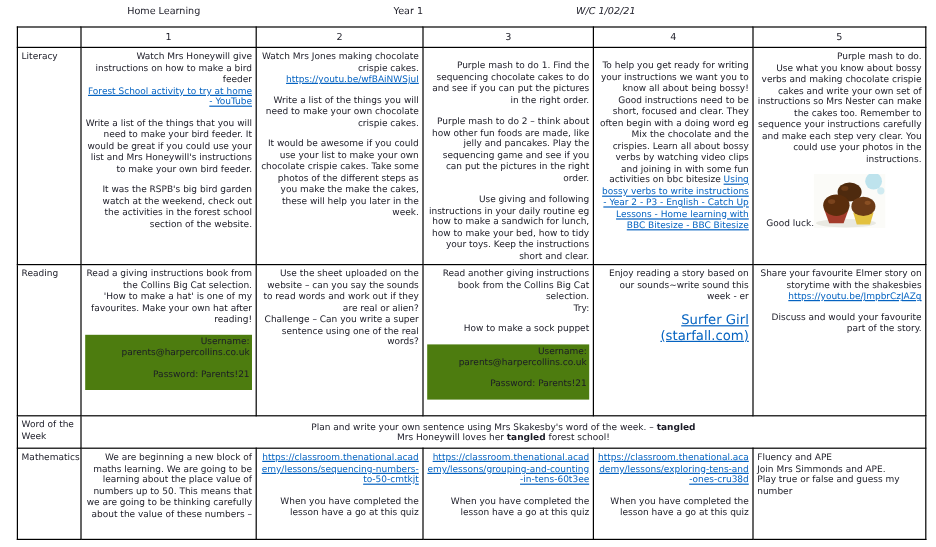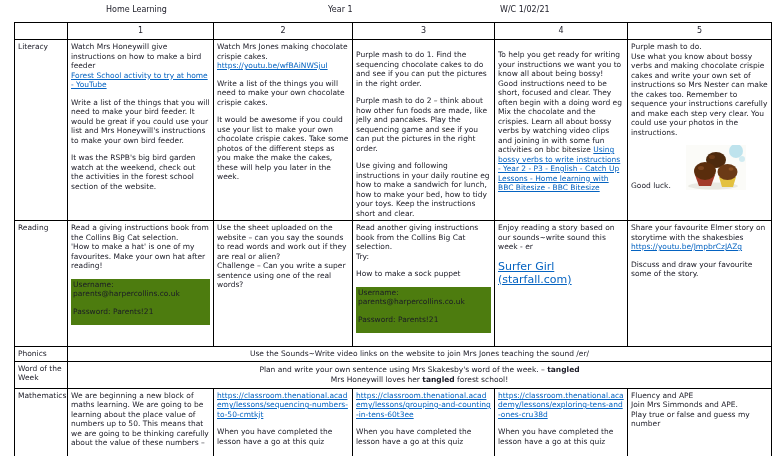--- a/index.html
+++ b/index.html
@@ -6,51 +6,51 @@
   html,body { width:780px; height:456px; }
   body {
     position:relative; background:#ffffff; overflow:hidden;
     font-family:"DejaVu Sans", sans-serif; font-size:7.5px; line-height:9.5px;
     color:#1b1b26;
   }
   .top-header { position:absolute; top:5px; left:0; width:780px; height:14px; font-size:8px; }
   .top-header span { position:absolute; white-space:nowrap;margin-left:48px; }
   .th-title { left:58px; }
   .th-year  { left:280px; }
-  .th-week  { left:452px; }
+  .th-week  { left:432px;font-style:italic; }
 
   table.grid {
     position:absolute; left:14px; top:22px; width:757px;
     border-collapse:collapse; table-layout:fixed;
   }
   .grid td, .grid th {
     border:1px solid #000; vertical-align:top; padding:2px 3px;
     font-weight:normal; text-align:left; overflow:hidden;
   }
   .grid th { text-align:center; vertical-align:middle; padding:1px; font-size:8px; }
   .row-label { text-align:center; }
   tr.r-head  { height:17px; }
   tr.r-lit   { height:175px; }
   tr.r-read  { height:126px; }
   tr.r-phon  { height:12px; }
   tr.r-wotw  { height:27px; }
   tr.r-math  { height:76px; }
   td.center-cell { text-align:center; vertical-align:middle; padding:1px 2px; }
 
-  .para { margin-bottom:8px; }
+  .para { margin-bottom:8px;text-align:right; }
   .para:last-child { margin-bottom:0; }
   .tight { margin-bottom:0; }
   .mt8 { margin-top:8px; }
   a.link { color:#0563c1; text-decoration:underline; cursor:pointer; }
   .break { overflow-wrap:anywhere; word-break:break-all; }
   .biglink { font-size:11px; line-height:13px; }
   .hl { background:#4d7c0f; padding:1px 2px; }
   .hl .para { margin-bottom:8px; }
   .bold { font-weight:bold; }
-  .gl-row { display:flex; justify-content:space-between; align-items:flex-end; margin-top:2px; padding-right:22px; }
+  .gl-row { display:flex; justify-content:center; align-items:flex-end; margin-top:2px; padding-right:22px; }
   .cakes { width:60px; height:45px; display:block; }
 </style>
 </head>
 <body>
 
 <div class="top-header">
   <span class="th-title">Home Learning</span>
   <span class="th-year">Year 1</span>
   <span class="th-week">W/C 1/02/21</span>
 </div>
@@ -143,30 +143,24 @@
         <div class="para">Password: Parents!21</div>
       </div>
     </td>
     <td>
       <div class="para">Enjoy reading a story based on our sounds~write sound this week - er</div>
       <div class="para"><a class="link biglink">Surfer Girl (starfall.com)</a></div>
     </td>
     <td>
       <div class="para tight">Share your favourite Elmer story on storytime with the shakesbies</div>
       <div class="para"><a class="link break">https://youtu.be/JmpbrCzJAZg</a></div>
-      <div class="para">Discuss and draw your favourite some of the story.</div>
+      <div class="para">Discuss and would your favourite part of the story.</div>
     </td>
   </tr>
 
-  <tr class="r-phon">
-    <td class="row-label">Phonics</td>
-    <td class="center-cell" colspan="5">
-      <span>Use the Sounds~Write video links on the website to join Mrs Jones teaching the sound /er/</span>
-    </td>
-  </tr>
 
   <tr class="r-wotw">
     <td class="row-label">Word of the Week</td>
     <td class="center-cell" colspan="5">
       <div><span>Plan and write your own sentence using Mrs Skakesby's word of the week. – </span><span class="bold">tangled</span></div>
       <div><span>Mrs Honeywill loves her </span><span class="bold">tangled</span><span> forest school!</span></div>
     </td>
   </tr>
 
   <tr class="r-math">

